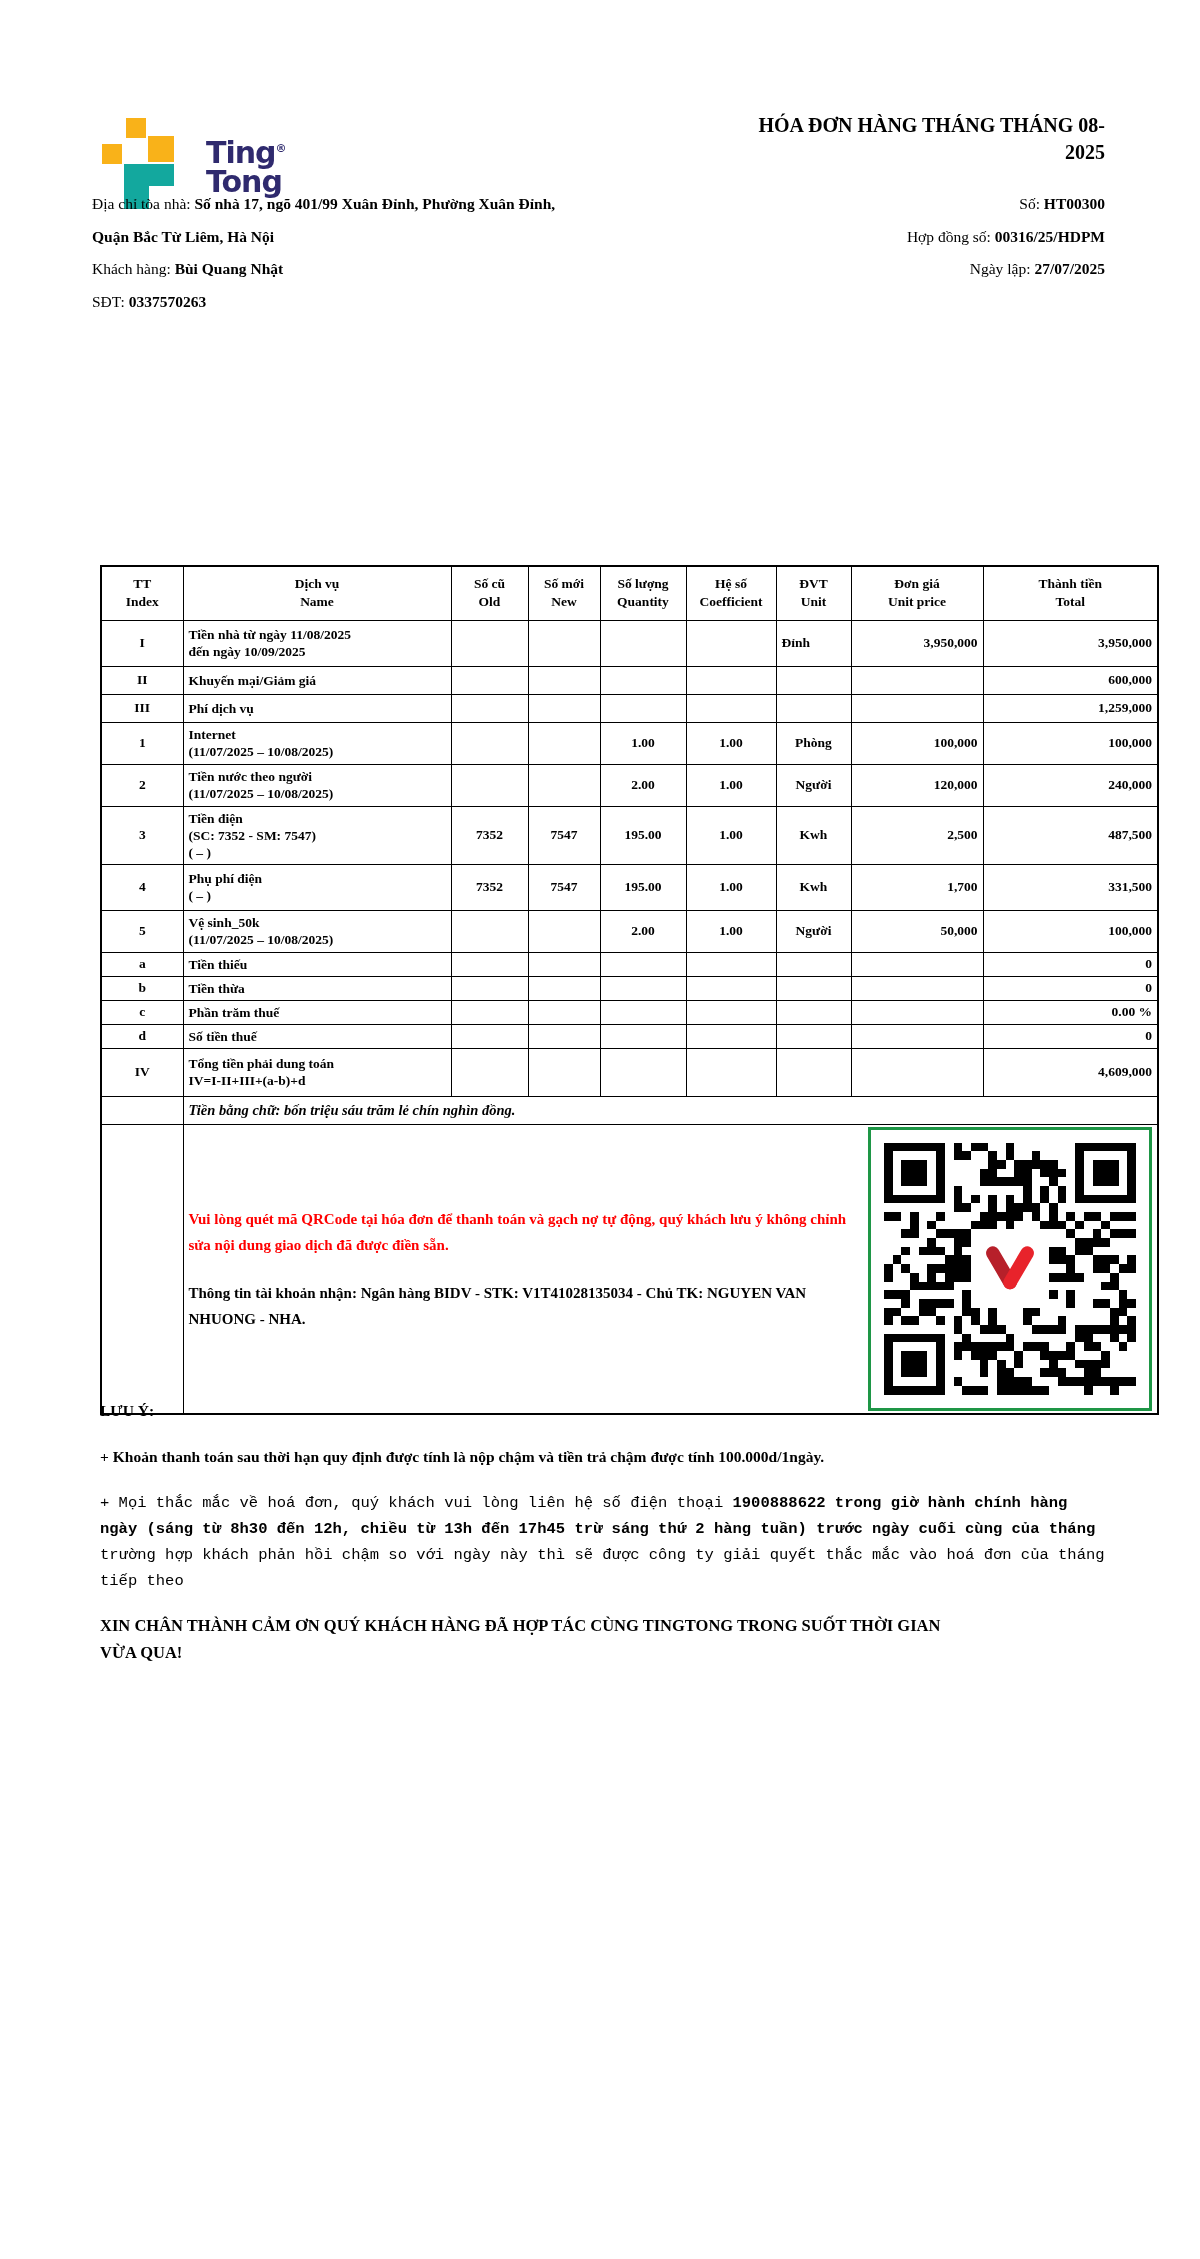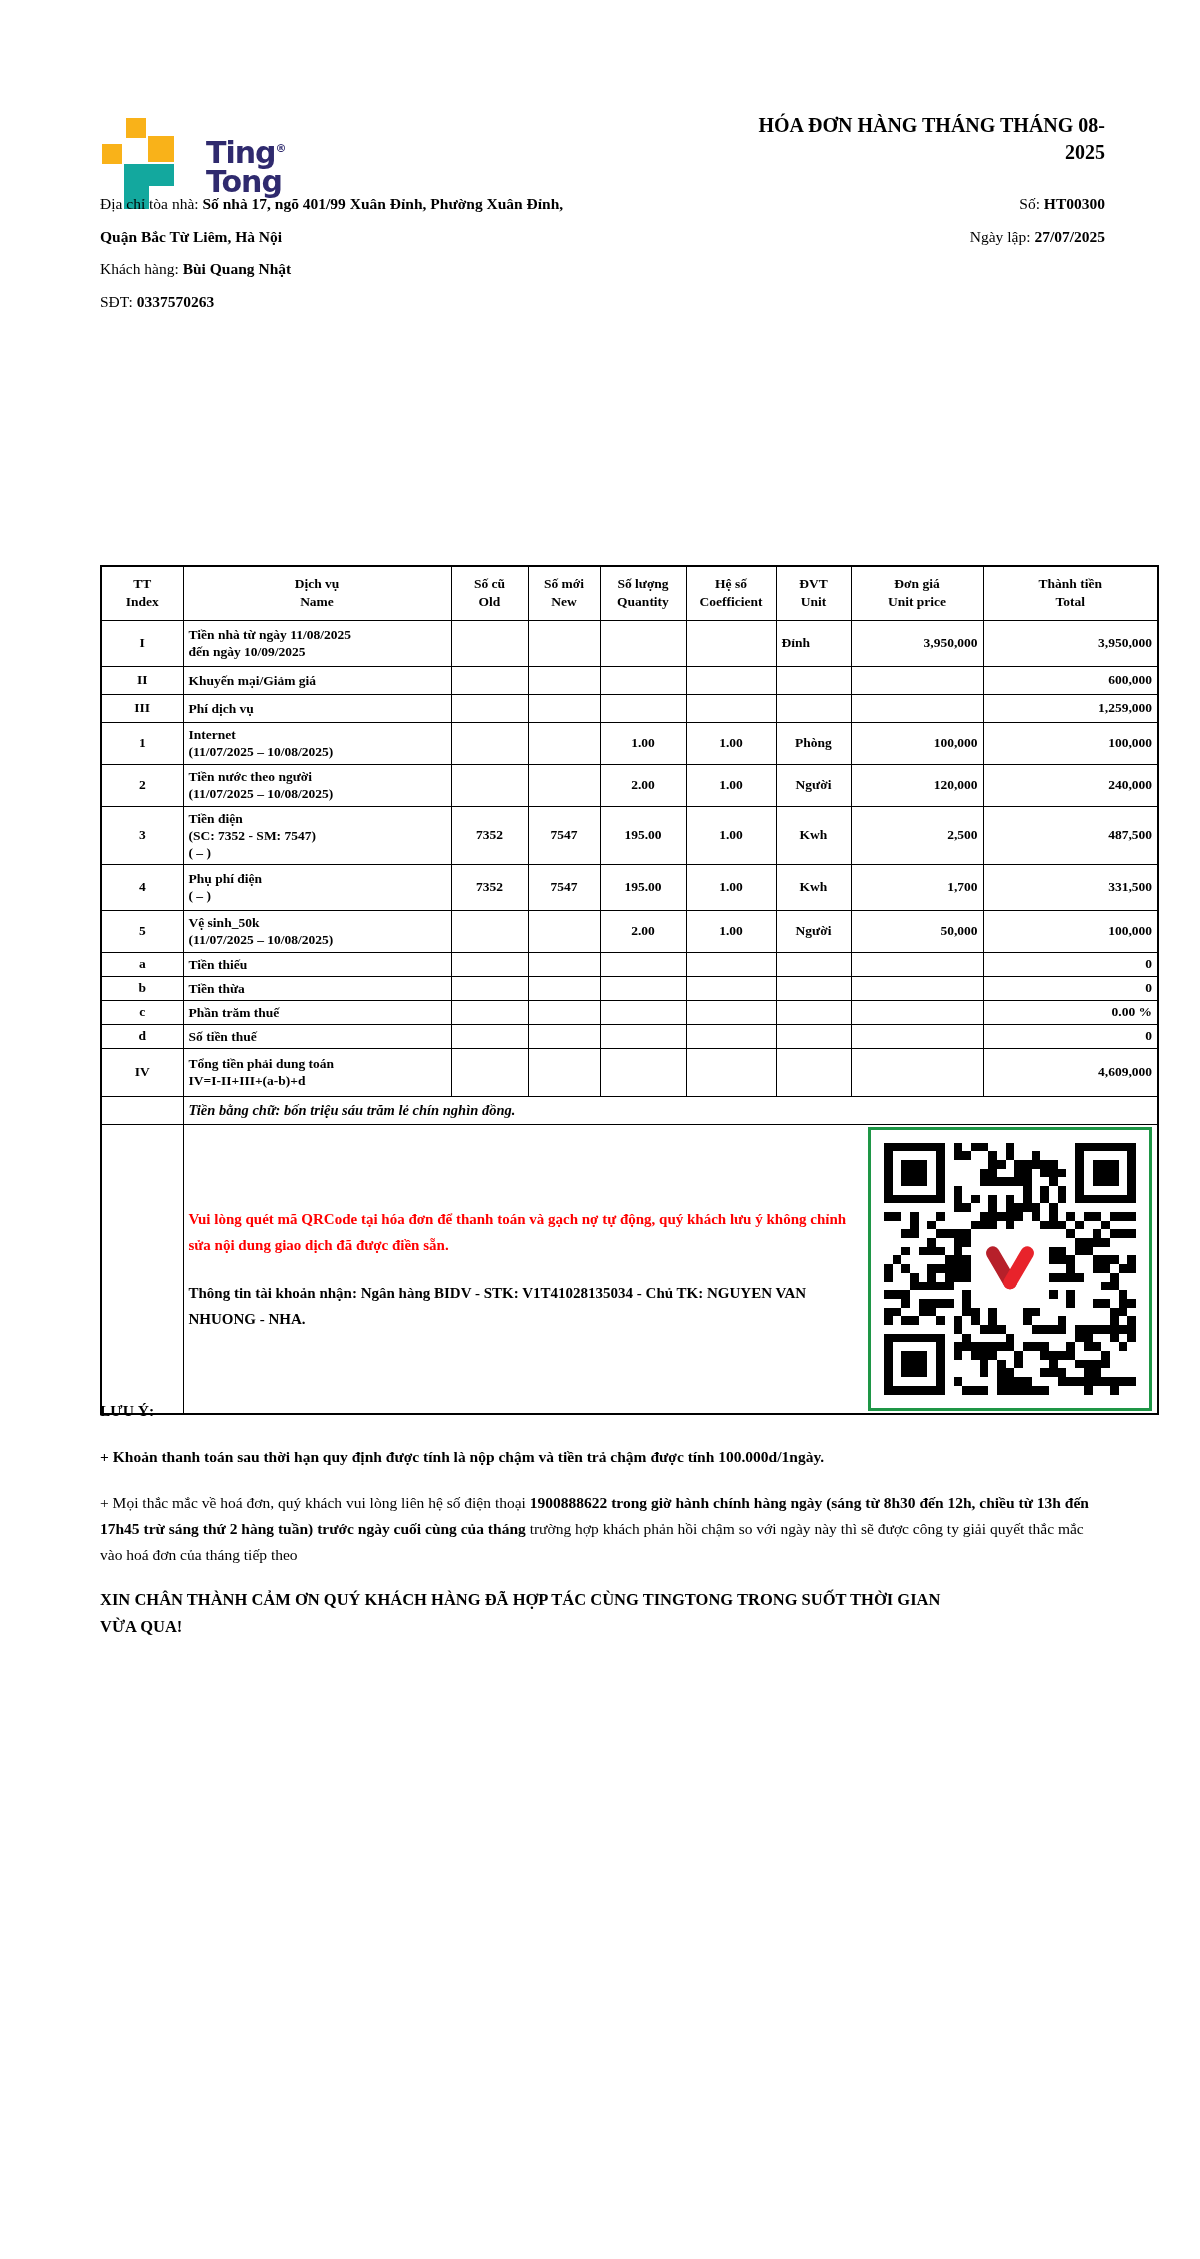--- a/index.html
+++ b/index.html
@@ -18,21 +18,21 @@
   .m4{left:24px;top:46px;width:50px;height:22px;}
   .m5{left:24px;top:68px;width:25px;height:23px;}
   .logo-text{margin-top:16px;font-family:"DejaVu Sans","Liberation Sans",sans-serif;
              font-weight:700;font-size:30px;line-height:29px;color:var(--brand-navy,#2f2a6e);letter-spacing:-1px;}
   .logo-text sup{font-size:11px;letter-spacing:0;}
 
   
   .doc-title{position:absolute;right:95px;top:112px;width:560px;margin:0;
              font-size:20px;font-weight:700;text-align:right;line-height:27px;white-space:pre-line;}
 
-  .info-left{position:absolute;left:100px;top:188px;width:478px;font-size:15.5px;line-height:32.5px;font-family:Liberation Serif, serif;}
+  .info-left{position:absolute;left:92px;top:188px;width:478px;font-size:15.5px;line-height:32.5px;font-family:Liberation Serif, serif;}
   .info-right{position:absolute;right:95px;top:188px;width:452px;font-size:15.5px;line-height:32.5px;text-align:right;}
   .b{font-weight:700;}
 
   
   table.inv{position:absolute;left:100px;top:565px;width:1057px;border-collapse:collapse;table-layout:fixed;
             font-size:13.5px;}
   table.inv th,table.inv td{border:1.5px solid #000;padding:2px 5px;font-weight:700;vertical-align:middle;}
   table.inv{border:2px solid #000;}
   th.hcell{text-align:center;white-space:pre-line;line-height:18px;}
   td.c-tt{text-align:center;}
@@ -61,21 +61,21 @@
   .qr-grid i.qb{background:#000;}
   .qr-vlogo{position:absolute;left:50%;top:50%;transform:translate(-50%,-50%);width:54px;height:50px;}
   .qr-vlogo path{fill:none;stroke-width:11;stroke-linecap:round;}
   .v-left{stroke:#b7202a;}
   .v-right{stroke:var(--qr-logo-red,#e8232b);}
 
   
   .footer{position:absolute;left:100px;top:1398px;width:1008px;font-size:15.5px;line-height:26px;}
   .footer .f-title{font-weight:700;margin:0 0 20px 0;}
   .footer .f-note1{font-weight:700;margin:0 0 20px 0;}
-  .footer .f-note2{margin:0 0 18px 0;}
+  .footer .f-note2{margin:0 0 18px 0;font-family:Liberation Mono, monospace;}
   .footer .f-thanks{font-weight:700;font-size:16.5px;line-height:27px;margin:0;white-space:pre-line;}
 </style>
 </head>
 <body>
 
 <div class="page">
 
   <div class="logo">
     <div class="logo-mark">
       <i class="lg-y m1"></i>
@@ -101,20 +101,23 @@
       <span>Khách hàng: </span><span class="b">Bùi Quang Nhật</span>
     </div>
     <div>
       <span>SĐT: </span><span class="b">0337570263</span>
     </div>
   </div>
 
   <div class="info-right">
     <div>
       <span>Số: </span><span class="b">HT00300</span>
+    </div>
+    <div>
+      <span>Hợp đồng số: </span><span class="b">00316/25/HDPM</span>
     </div>
     <div>
       <span>Ngày lập: </span><span class="b">27/07/2025</span>
     </div>
   </div>
 
   <table class="inv">
     <colgroup>
       <col style="width:82px">
         <col style="width:268px">

